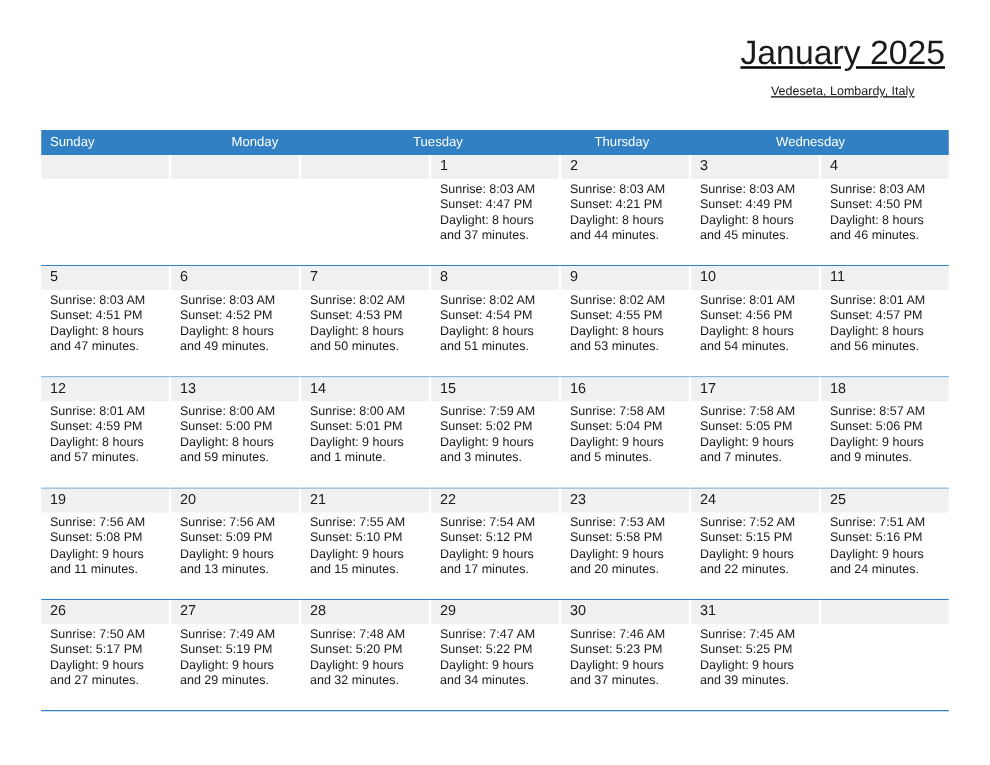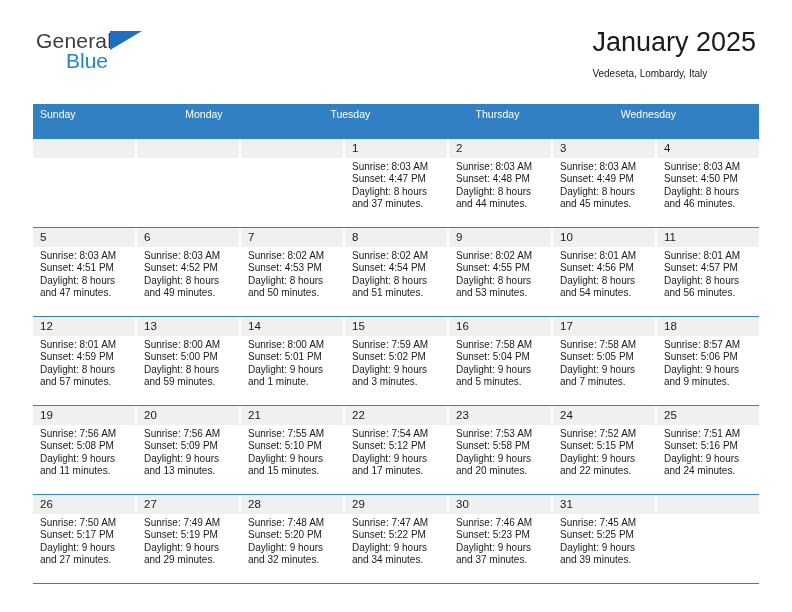--- a/index.html
+++ b/index.html
@@ -57,21 +57,22 @@
     line-height: 22px;
     margin-left: 30px;
     display: block;
     margin-top: -2px;
   }
 
   .title-block {
     position: absolute;
     right: 36px;
     top: 26px;
-    text-align: left;
+    text-align: center;
+    text-decoration: underline;
   }
   .cal-title {
     font-size: 27px;
     color: #1a1a1a;
     line-height: 32px;
     font-weight: normal;
     margin: 0;
   }
   .cal-subtitle {
     font-size: 10px;
@@ -84,21 +85,21 @@
   
   .calendar {
     position: absolute;
     left: 33px;
     top: 104px;
     width: 726px;
   }
   .weekdays {
     display: flex;
     background: #3280c4;
-    height: 35px;
+    height: 20px;
   }
   .weekday {
     flex: 1 1 0;
     color: #ffffff;
     font-size: 10.5px;
     line-height: 21px;
     padding-left: 7px;
     box-sizing: border-box;
   }
 
@@ -136,24 +137,20 @@
   .day-info div { white-space: nowrap; }
   .day.empty .daynum-band { color: transparent; }
 </style>
 </head>
 <body>
 
 <div class="page">
 
   <div class="header">
 
-    <div class="logo">
-      <span class="logo-general">General</span><span class="logo-tri"></span>
-      <span class="logo-blue">Blue</span>
-    </div>
 
     <div class="title-block">
       <h1 class="cal-title">January 2025</h1>
       <h2 class="cal-subtitle">Vedeseta, Lombardy, Italy</h2>
     </div>
 
   </div>
 
   <div class="calendar">
     <div class="weekdays">
@@ -181,21 +178,21 @@
               <div>Sunrise: 8:03 AM</div>
               <div>Sunset: 4:47 PM</div>
               <div>Daylight: 8 hours</div>
               <div>and 37 minutes.</div>
             </div>
           </div>
           <div class="day">
             <div class="daynum-band">2</div>
             <div class="day-info">
               <div>Sunrise: 8:03 AM</div>
-              <div>Sunset: 4:48 PM</div>
+              <div>Sunset: 4:21 PM</div>
               <div>Daylight: 8 hours</div>
               <div>and 44 minutes.</div>
             </div>
           </div>
           <div class="day">
             <div class="daynum-band">3</div>
             <div class="day-info">
               <div>Sunrise: 8:03 AM</div>
               <div>Sunset: 4:49 PM</div>
               <div>Daylight: 8 hours</div>

